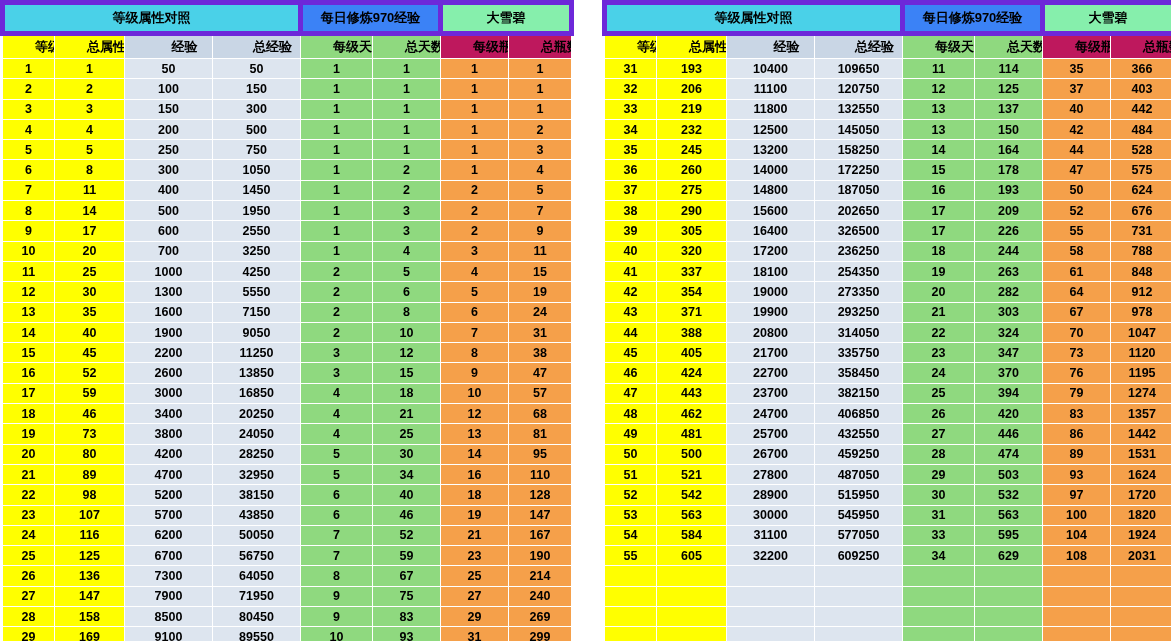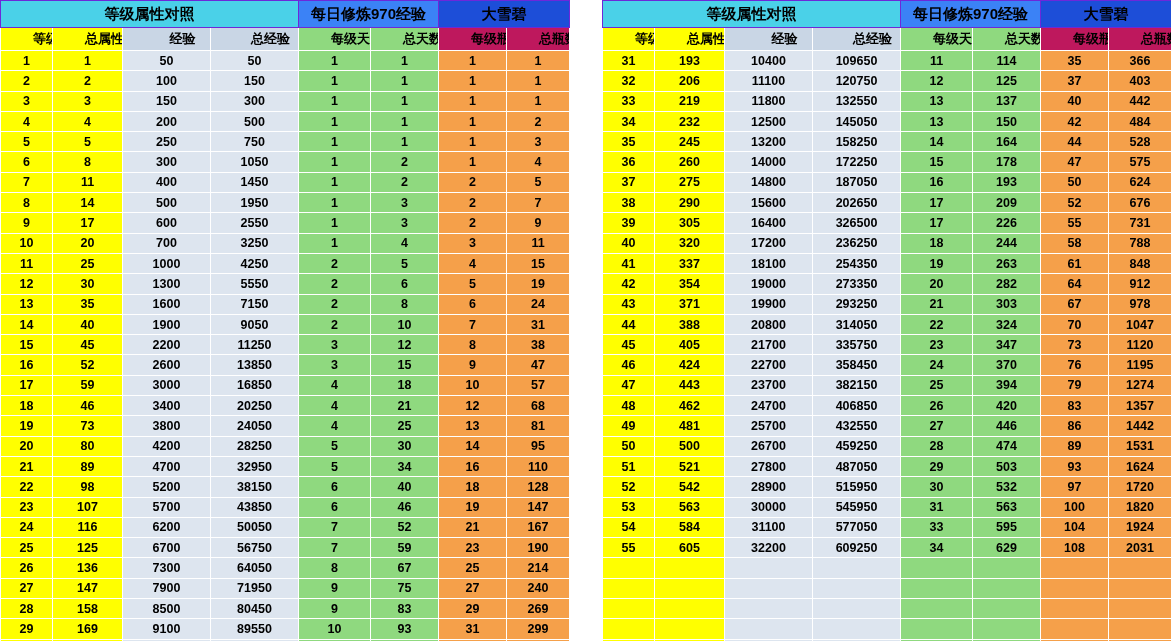--- a/index.html
+++ b/index.html
@@ -33,28 +33,28 @@
     text-align: center;
     font-weight: bold;
     padding: 0;
     white-space: nowrap;
     overflow: hidden;
   }
 
   
   tr.group-head th {
     height: 26px;
-    font-size: 15px;
+    font-size: 13px;
     color: #000000;
     background: #4ad1e8;
-    border: 1px solid #6d28d9;
+    border: 5px solid #6d28d9;
   }
   tr.group-head th.g-blue { background: #4ad1e8; }
   tr.group-head th.g-green { background: #3b82f6; }
-  tr.group-head th.g-orange { background: #1d4ed8; margin-left: 20px; }
+  tr.group-head th.g-orange { background: #86efac; margin-left: 20px; }
 
   
   tr.col-head th {
     height: 22px;
     font-size: 13px;
     color: #000000;
     padding-left: 32px;
   }
   tr.col-head th.c-yellow { background: #ffff00; }
   tr.col-head th.c-grey  { background: #c9d6e5; font-family: Liberation Mono, monospace; }

